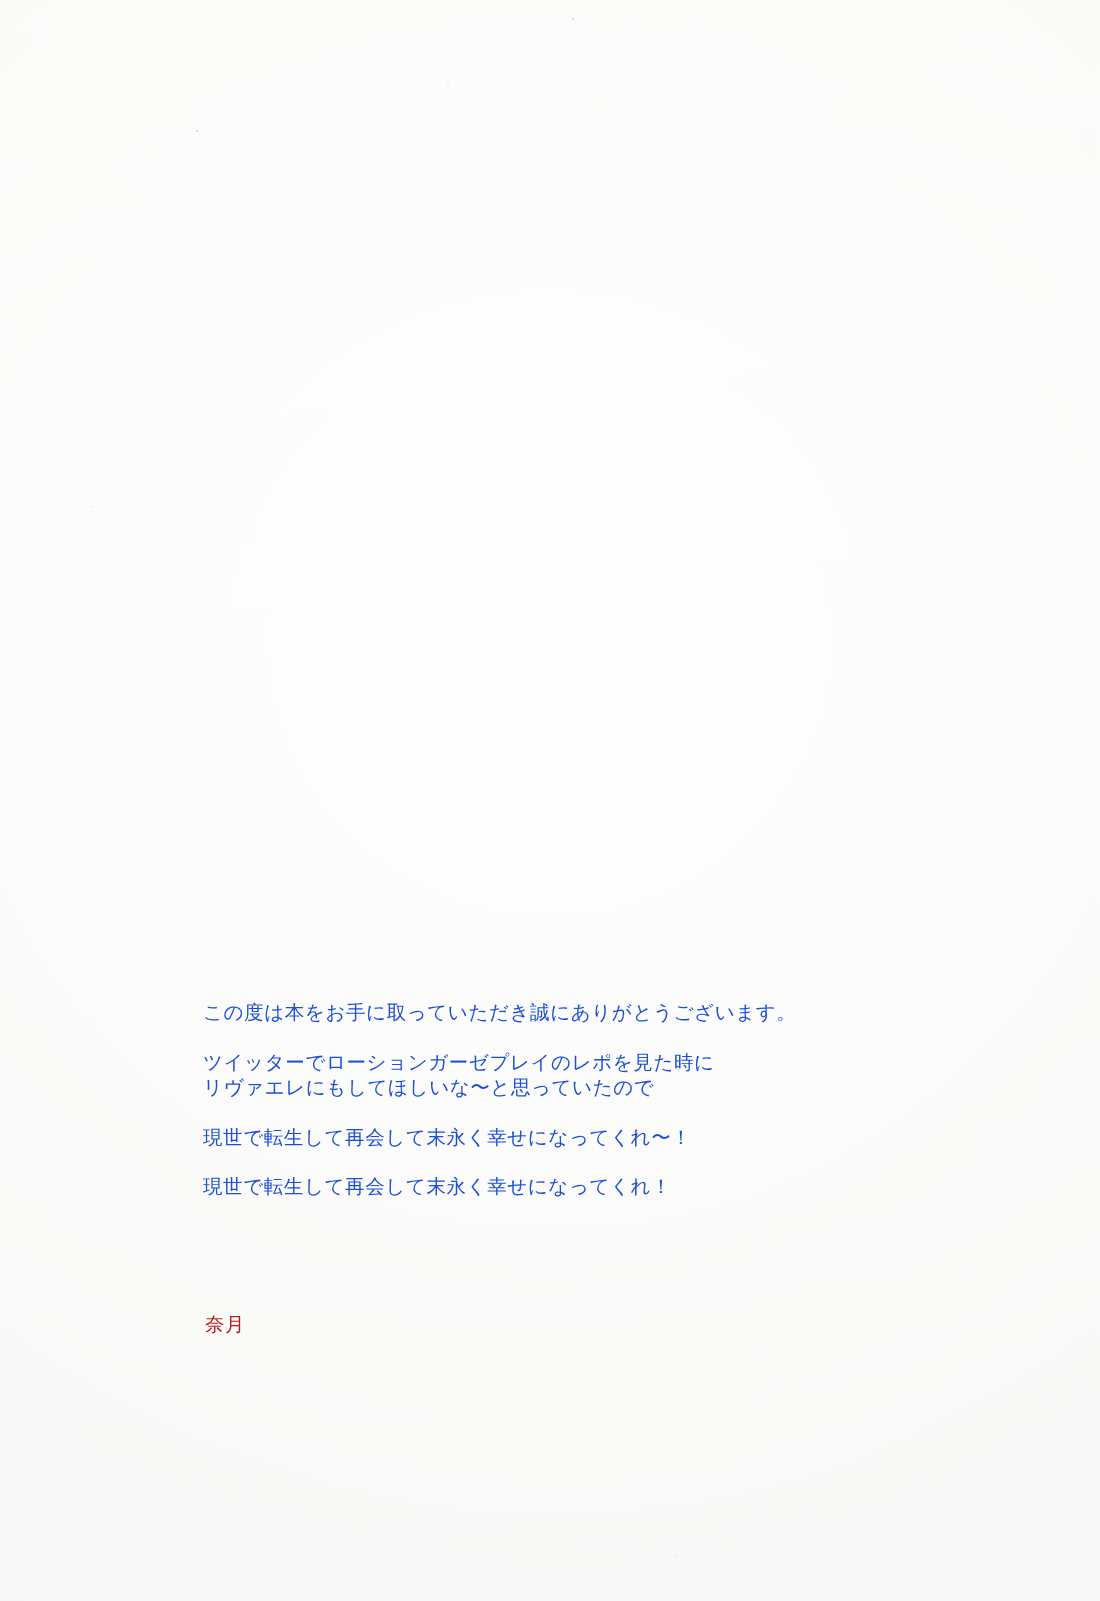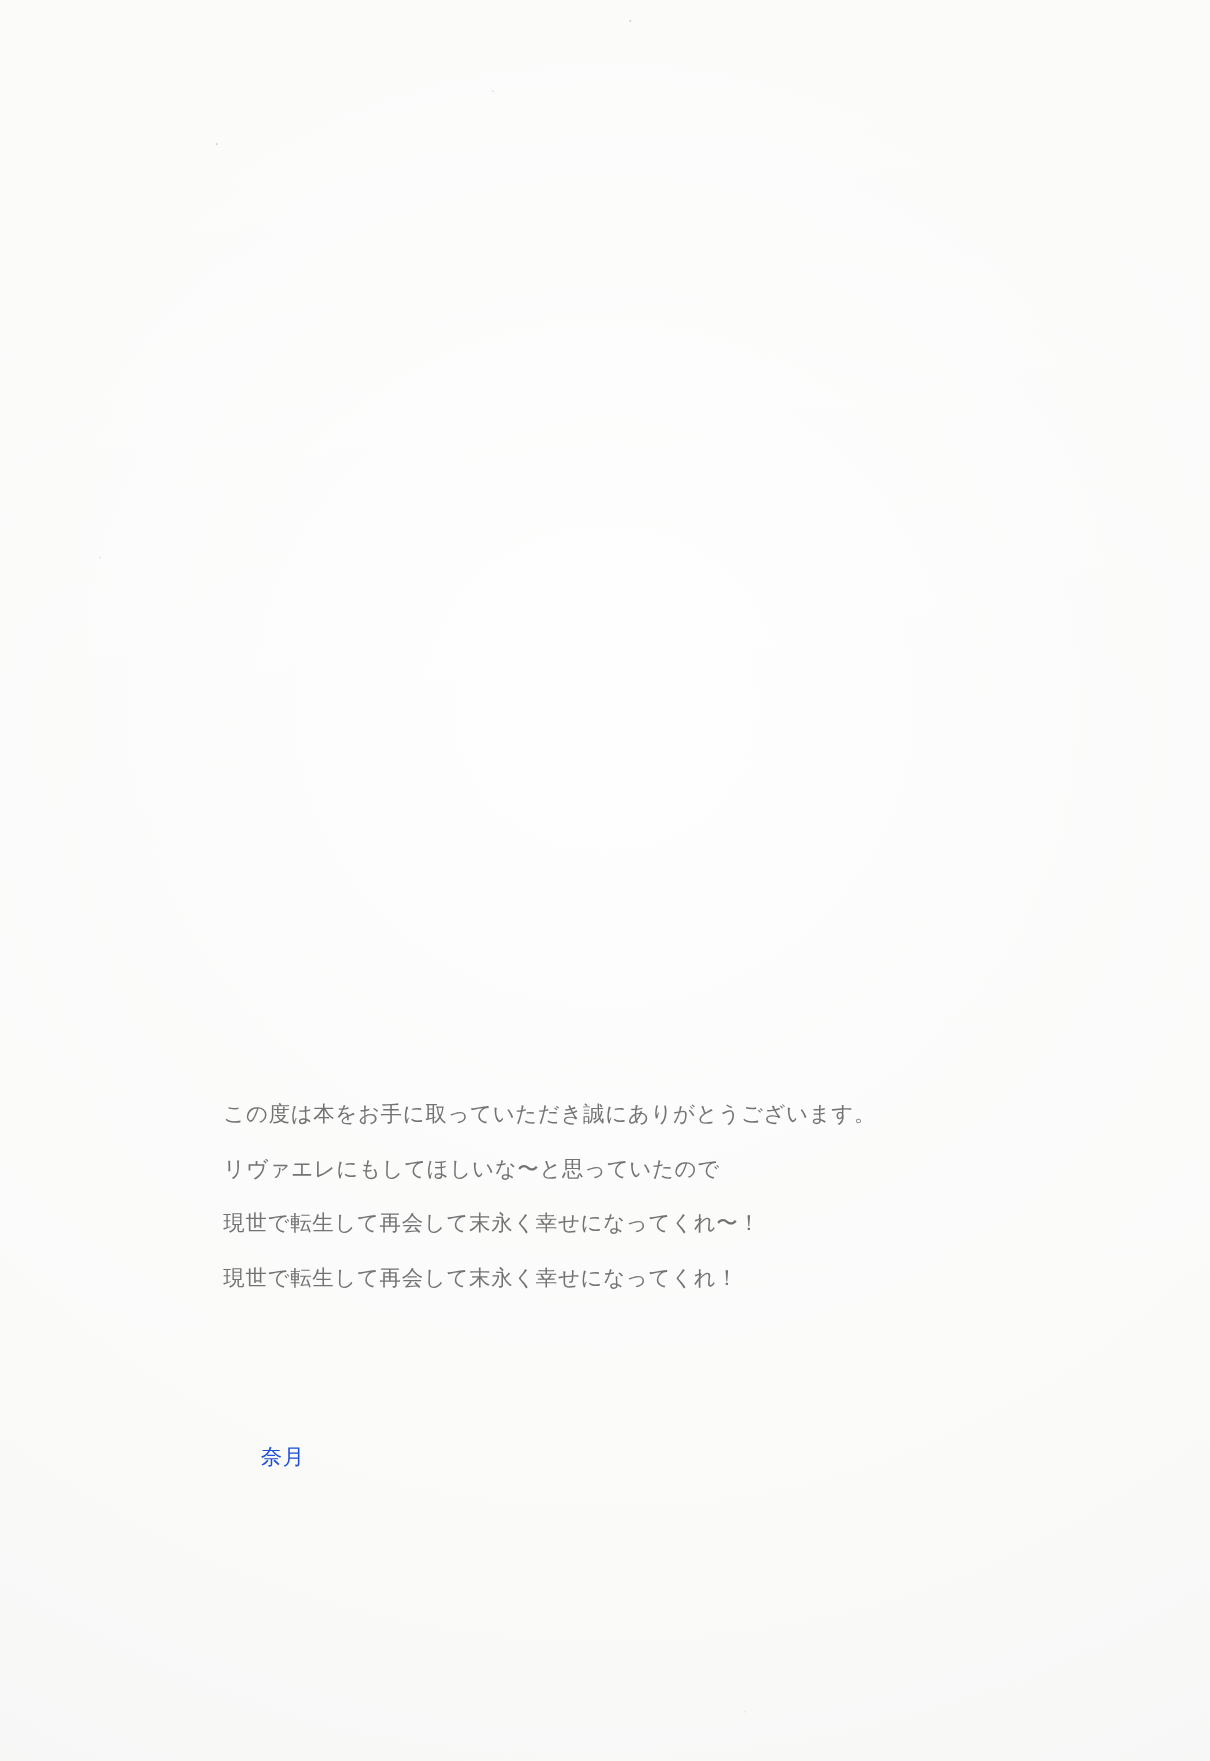--- a/index.html
+++ b/index.html
@@ -33,43 +33,42 @@
     border-radius: 50%;
     background: rgba(120,125,120,0.30);
   }
   .afterword {
     position: absolute;
     left: 203px;
     top: 1003px;
     width: 720px;
   }
   .line {
-    color: #737373;
+    color: #1d4ed8;
     font-size: 19.5px;
     line-height: 19.5px;
     letter-spacing: 0.6px;
     white-space: pre;
     font-weight: 400;
   }
   .block {
     margin-bottom: 30px;
   }
   .block .line + .line {
-    margin-top: 27px;
+    margin-top: 6px;
   }
   .signature {
     position: absolute;
     left: 205px;
     top: 1315px;
-    color: #1d4ed8;
+    color: #b91c1c;
     font-size: 19.5px;
     line-height: 19.5px;
     letter-spacing: 0.6px;
     white-space: pre;
-    margin-left: 32px;
   }
 </style>
 </head>
 <body>
 
 <div class="page">
   <div class="paper-texture"></div>
 
   <div class="paper-speck" style="left:196px; top:130px;"></div>
   <div class="paper-speck" style="left:572px; top:18px;"></div>
@@ -77,20 +76,21 @@
   <div class="paper-speck" style="left:90px; top:506px; opacity:0.45;"></div>
   <div class="paper-speck" style="left:676px; top:1555px; opacity:0.4;"></div>
 
   <div class="afterword">
 
     <div class="block">
       <div class="line">この度は本をお手に取っていただき誠にありがとうございます。</div>
     </div>
 
     <div class="block">
+      <div class="line">ツイッターでローションガーゼプレイのレポを見た時に</div>
       <div class="line">リヴァエレにもしてほしいな〜と思っていたので</div>
     </div>
 
     <div class="block">
       <div class="line">現世で転生して再会して末永く幸せになってくれ〜！</div>
     </div>
 
     <div class="block">
       <div class="line">現世で転生して再会して末永く幸せになってくれ！</div>
     </div>

